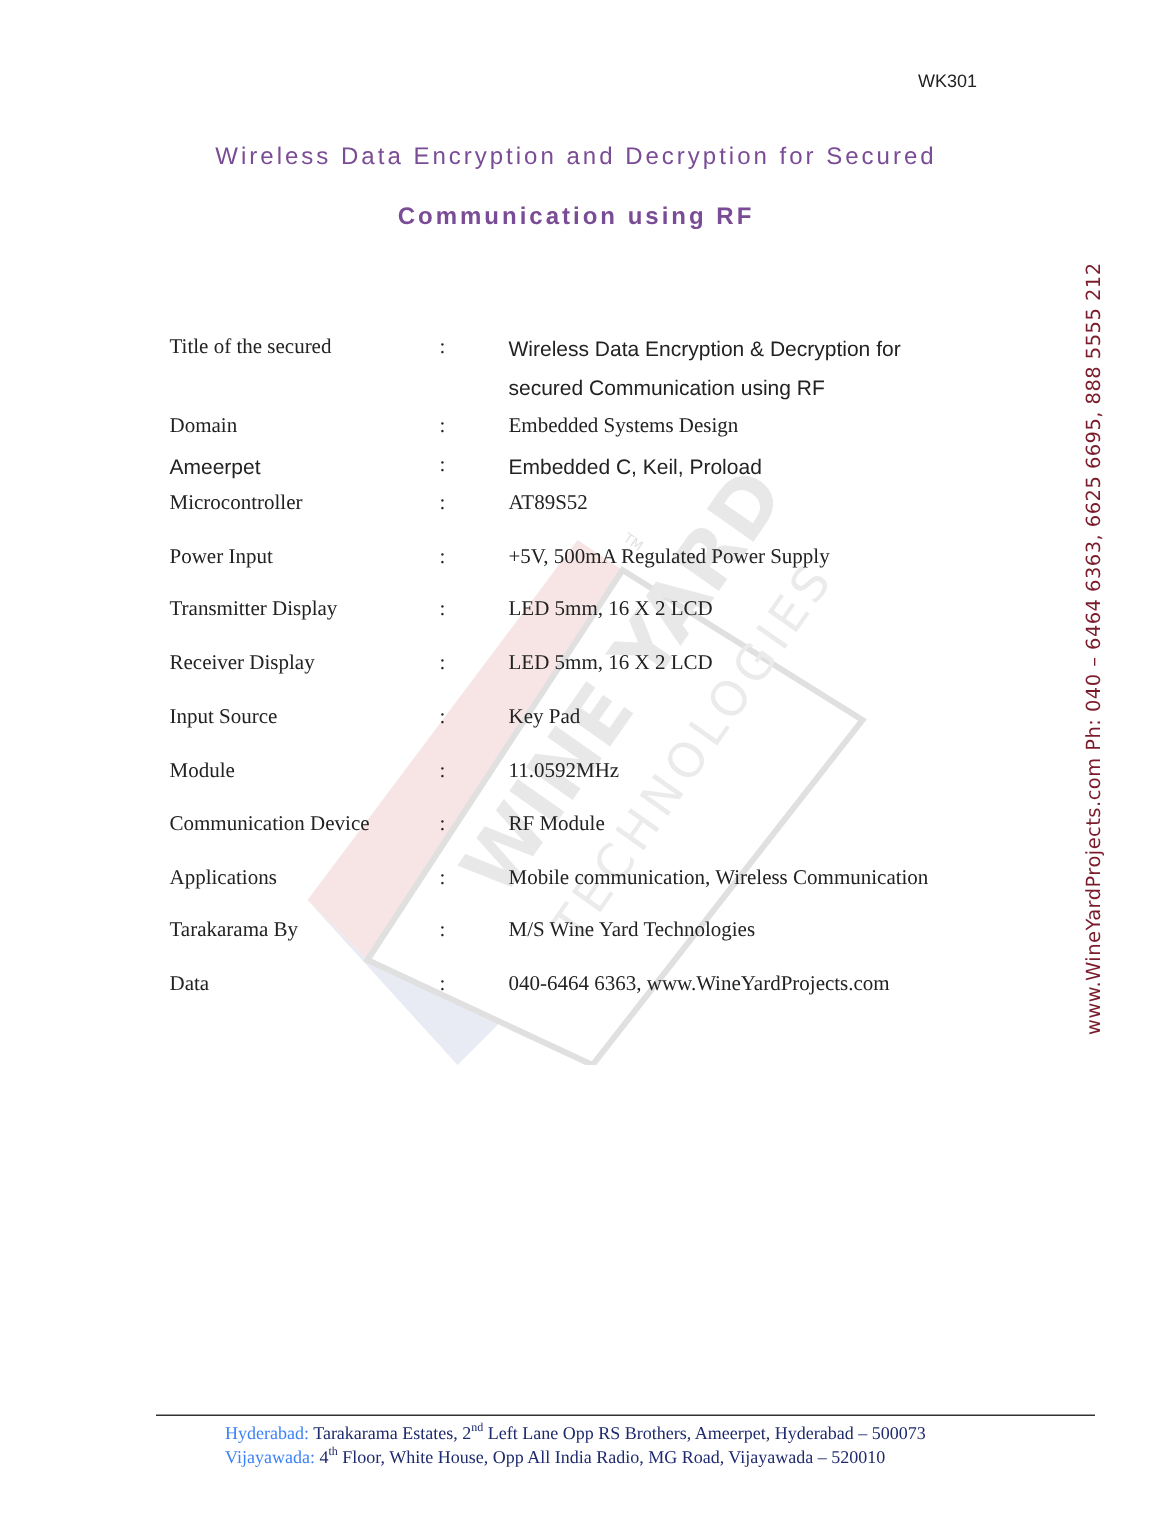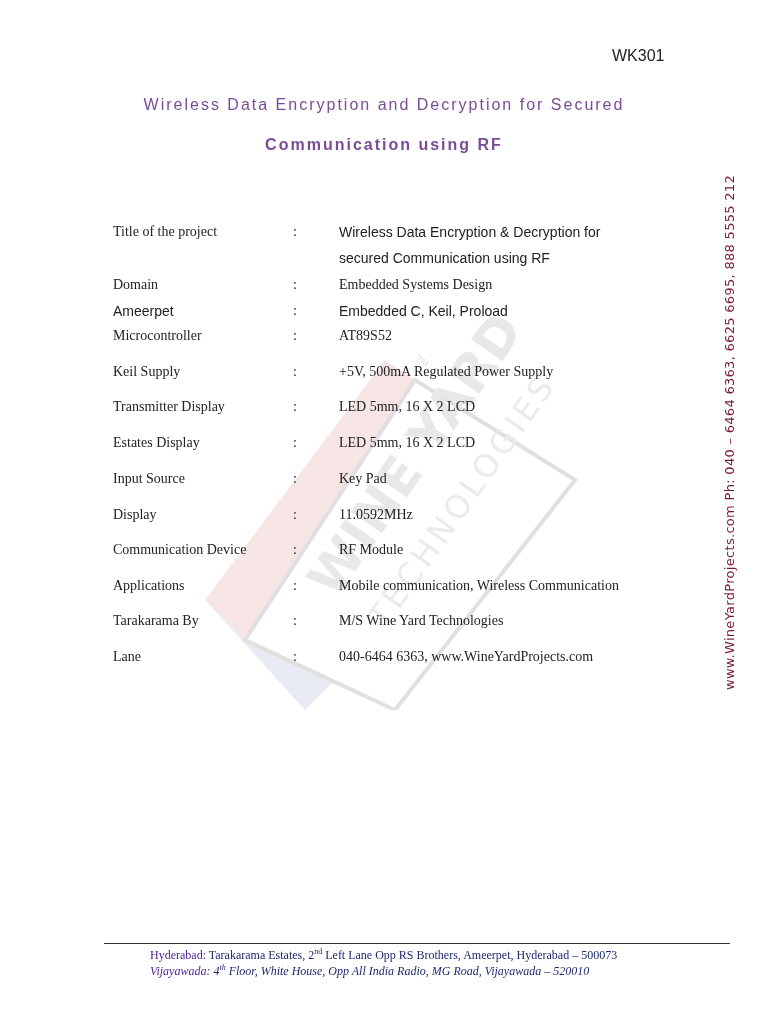--- a/index.html
+++ b/index.html
@@ -1,62 +1,62 @@
 <!DOCTYPE html>
 <html><head>
   <meta charset="utf-8">
   <style>
     html, body { margin: 0; padding: 0; }
     body {
       width: 768px; height: 1024px; background: #ffffff; position: relative; overflow: hidden;
       font-family: "Liberation Serif", serif; color: #222;
     }
-    .code { position: absolute; top: 47px; left: 612px; font-family: "Liberation Sans", sans-serif; font-size: 16px; color: #222; }
+    .code { position: absolute; top: 47px; left: 612px; font-family: "Liberation Sans", sans-serif; font-size: 12px; color: #222; }
     .title {
       position: absolute; left: 0; width: 768px; text-align: center;
       font-family: "Liberation Sans", sans-serif; font-size: 16px; letter-spacing: 2px; color: #7a4c95;
     }
     .t1 { top: 96px; }
     .t2 { top: 136px; font-weight: bold; }
     .watermark { position: absolute; left: 185px; top: 300px; width: 400px; height: 410px; opacity: 0.9; }
     .row { position: absolute; left: 113px; font-size: 14px; color: #222; }
     .label { position: absolute; left: 0; white-space: nowrap; }
     .colon { position: absolute; left: 180px; }
     .value { position: absolute; left: 226px; white-space: nowrap; }
     .sans { font-family: "Liberation Sans", sans-serif; }
     .vside {
       position: absolute; left: 722px; top: 690px; transform-origin: 0 0; transform: rotate(-90deg);
       font-family: "DejaVu Sans", sans-serif; font-size: 13px; color: #7a1c2c; white-space: nowrap; letter-spacing: 0.3px;
     }
     .footer-line { position: absolute; left: 104px; top: 943px; width: 626px; height: 1px; background: #333; }
     .footer { position: absolute; left: 150px; font-size: 12px; color: #1e2a6e; white-space: nowrap; }
-    .footer .city { color: #4c1d95; }
+    .footer .city { color: #3b82f6; }
     .f1 { top: 948px; }
-    .f2 { top: 964px; font-style: italic; }
+    .f2 { top: 964px; }
     sup { font-size: 8px; vertical-align: super; line-height: 0; margin-top: 16px; }
   </style>
 </head>
 <body>
 
 <div class="code">WK301</div>
 
 <div class="title t1">Wireless Data Encryption and Decryption for Secured</div>
 <div class="title t2">Communication using RF</div>
 
 <svg class="watermark" viewBox="0 0 400 410">
   <polygon points="20,300 200,60 230,80 60,340" fill="#f4d6d6" opacity="0.7"></polygon>
   <polygon points="20,300 120,410 150,380 60,340" fill="#dfe3ef" opacity="0.8"></polygon>
   <polygon points="60,340 230,80 390,180 210,410" fill="none" stroke="#dddddd" stroke-width="4"></polygon>
   <text x="150" y="300" transform="rotate(-55 150 300)" font-family="DejaVu Sans, sans-serif" font-weight="bold" font-size="52" fill="#e6e6e6">WINE YARD</text>
   <text x="200" y="330" transform="rotate(-55 200 330)" font-family="DejaVu Sans, sans-serif" font-size="32" fill="#e9e9e9" letter-spacing="4">TECHNOLOGIES</text>
   <text x="230" y="60" font-family="DejaVu Sans, sans-serif" font-size="9" fill="#ddd" transform="rotate(35 230 60)">TM</text>
 </svg>
 
 <div class="row" style="top:224px;">
-  <span class="label">Title of the project</span>
+  <span class="label">Title of the secured</span>
   <span class="colon">:</span>
   <span class="value sans">Wireless Data Encryption &amp; Decryption for</span>
 </div>
 <div class="row" style="top:250px;">
   <span class="value sans">secured Communication using RF</span>
 </div>
 <div class="row" style="top:277px;">
   <span class="label">Domain</span>
   <span class="colon">:</span>
   <span class="value">Embedded Systems Design</span>
@@ -65,61 +65,61 @@
   <span class="label sans">Ameerpet</span>
   <span class="colon">:</span>
   <span class="value sans">Embedded C, Keil, Proload</span>
 </div>
 <div class="row" style="top:328px;">
   <span class="label">Microcontroller</span>
   <span class="colon">:</span>
   <span class="value">AT89S52</span>
 </div>
 <div class="row" style="top:364px;">
-  <span class="label">Keil Supply</span>
+  <span class="label">Power Input</span>
   <span class="colon">:</span>
   <span class="value">+5V, 500mA Regulated Power Supply</span>
 </div>
 <div class="row" style="top:399px;">
   <span class="label">Transmitter Display</span>
   <span class="colon">:</span>
   <span class="value">LED 5mm, 16 X 2 LCD</span>
 </div>
 <div class="row" style="top:435px;">
-  <span class="label">Estates Display</span>
+  <span class="label">Receiver Display</span>
   <span class="colon">:</span>
   <span class="value">LED 5mm, 16 X 2 LCD</span>
 </div>
 <div class="row" style="top:471px;">
   <span class="label">Input Source</span>
   <span class="colon">:</span>
   <span class="value">Key Pad</span>
 </div>
 <div class="row" style="top:507px;">
-  <span class="label">Display</span>
+  <span class="label">Module</span>
   <span class="colon">:</span>
   <span class="value">11.0592MHz</span>
 </div>
 <div class="row" style="top:542px;">
   <span class="label">Communication Device</span>
   <span class="colon">:</span>
   <span class="value">RF Module</span>
 </div>
 <div class="row" style="top:578px;">
   <span class="label">Applications</span>
   <span class="colon">:</span>
   <span class="value">Mobile communication, Wireless Communication</span>
 </div>
 <div class="row" style="top:613px;">
   <span class="label">Tarakarama By</span>
   <span class="colon">:</span>
   <span class="value">M/S Wine Yard Technologies</span>
 </div>
 <div class="row" style="top:649px;">
-  <span class="label">Lane</span>
+  <span class="label">Data</span>
   <span class="colon">:</span>
   <span class="value">040-6464 6363,  www.WineYardProjects.com</span>
 </div>
 
 <div class="vside">www.WineYardProjects.com   Ph: 040 – 6464 6363, 6625 6695, 888 5555 212</div>
 
 <div class="footer-line"></div>
 <div class="footer f1">
   <span class="city">Hyderabad:</span><span> Tarakarama Estates, 2</span><sup>nd</sup><span> Left Lane Opp RS Brothers, Ameerpet, Hyderabad – 500073</span>
 </div>

